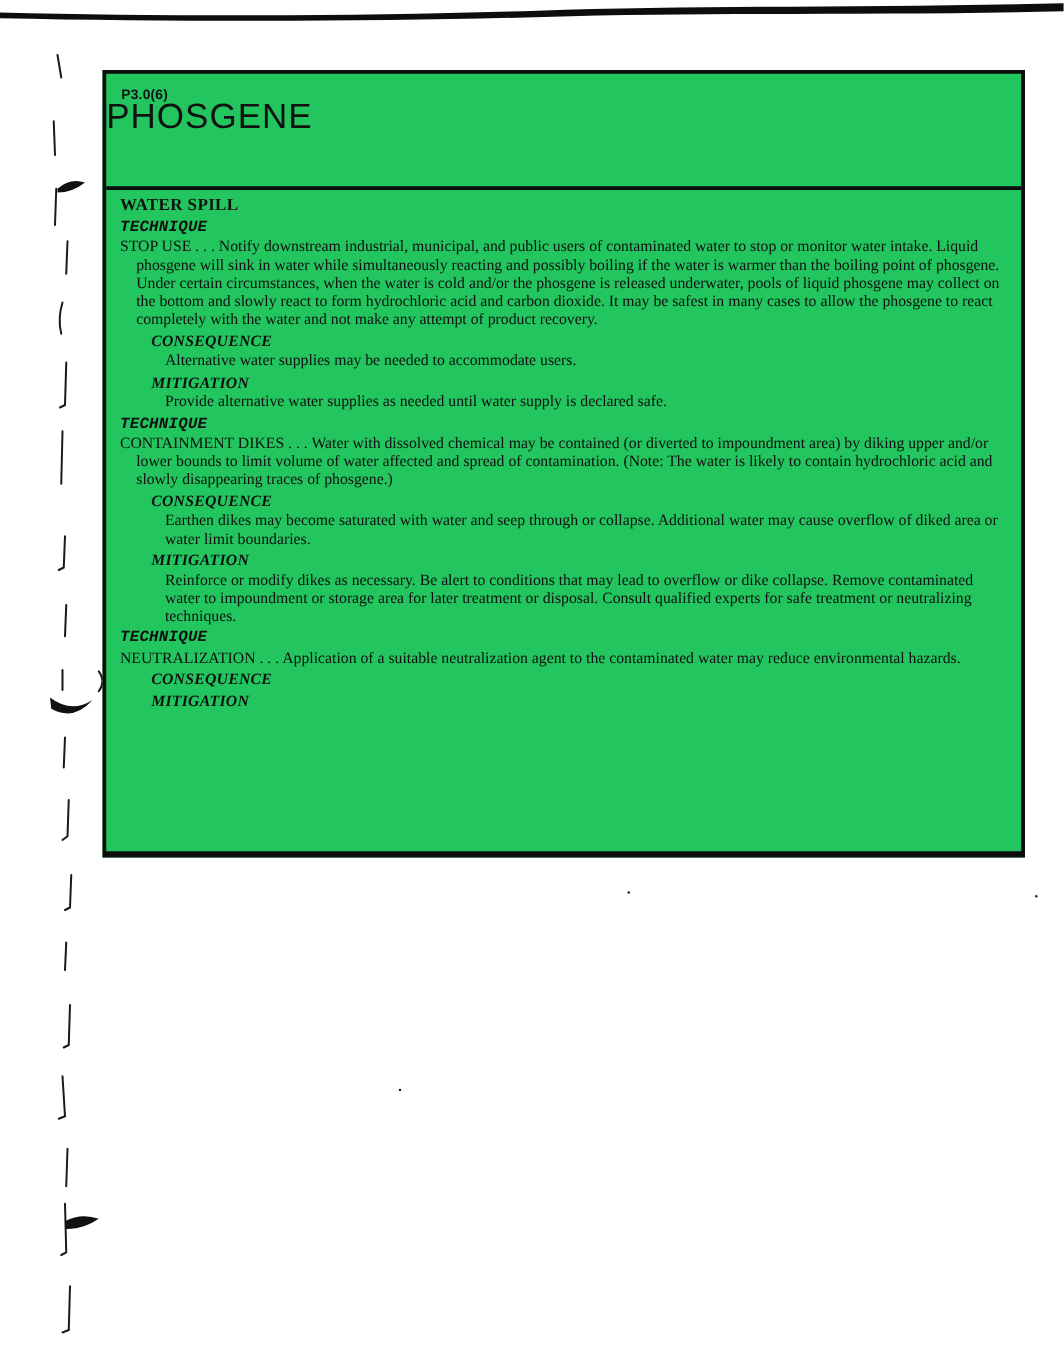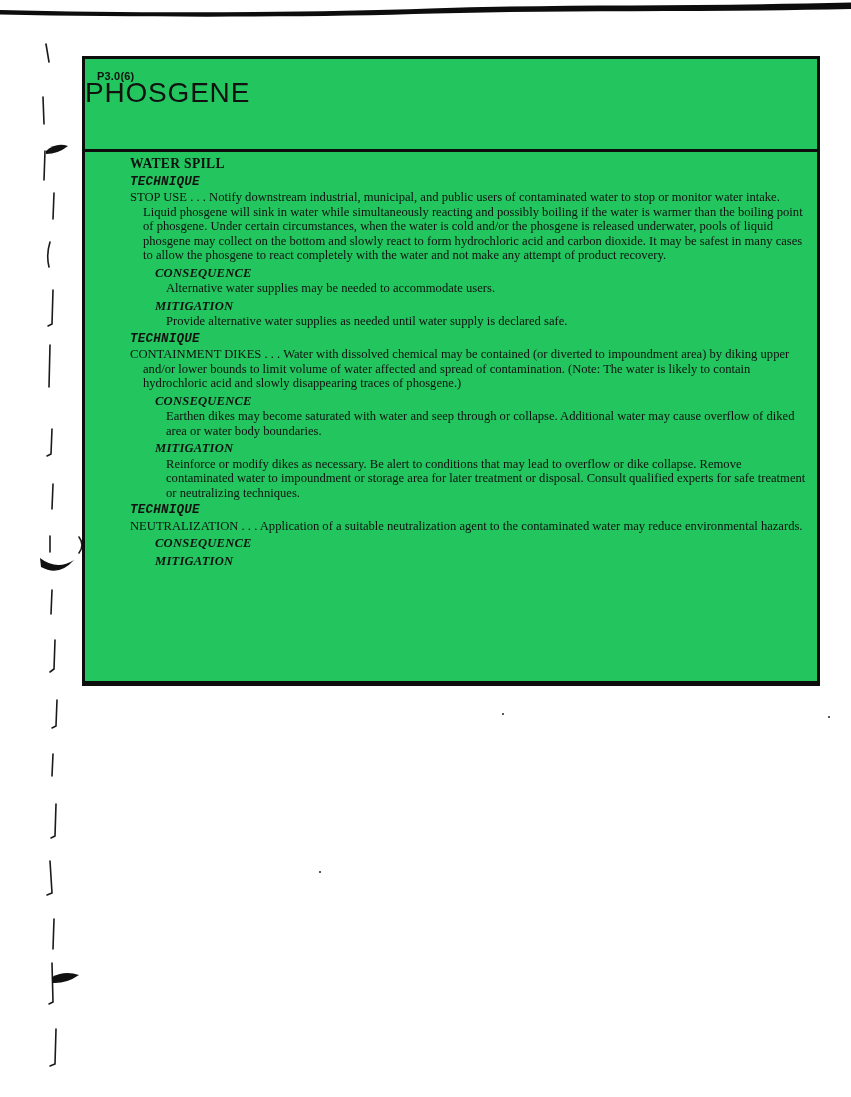--- a/index.html
+++ b/index.html
@@ -34,22 +34,22 @@
   }
   .doc-title {
     text-align:left; padding-top:18px;
     font-size:28px; font-weight:normal; letter-spacing:0.8px;
   }
   .doc-subtitle {
     text-align:center; padding-top:5px;
     font-size:20px; font-weight:normal; letter-spacing:0.3px;
   }
   .doc-content {
-    padding:5px 8px 0 21px;
-    font-size:12.6px; line-height:14.5px;margin-left:24px;
+    padding:5px 8px 0 11px;
+    font-size:12.6px; line-height:14.5px;
   }
   .section-heading {
     font-size:13.6px; font-weight:bold; letter-spacing:0.3px;
     margin-bottom:3px;
   }
   .t-label {
     font-weight:bold; font-style:italic;
     margin-top:3px; margin-bottom:1px; letter-spacing:0.2px;font-family:Liberation Mono, monospace;
   }
   .t-desc {
@@ -120,21 +120,21 @@
       <div class="c-label">CONSEQUENCE</div>
       <div class="c-body">Alternative water supplies may be needed to accommodate users.</div>
       <div class="c-label">MITIGATION</div>
       <div class="c-body">Provide alternative water supplies as needed until water supply is declared safe.</div>
     </div>
 
     <div>
       <div class="t-label">TECHNIQUE</div>
       <div class="t-desc">CONTAINMENT DIKES . . . Water with dissolved chemical may be contained (or diverted to impoundment area) by diking upper and/or lower bounds to limit volume of water affected and spread of contamination. (Note: The water is likely to contain hydrochloric acid and slowly disappearing traces of phosgene.)</div>
       <div class="c-label">CONSEQUENCE</div>
-      <div class="c-body">Earthen dikes may become saturated with water and seep through or collapse. Additional water may cause overflow of diked area or water body boundaries.</div>
+      <div class="c-body">Earthen dikes may become saturated with water and seep through or collapse. Additional water may cause overflow of diked area or water limit boundaries.</div>
       <div class="c-label">MITIGATION</div>
       <div class="c-body">Reinforce or modify dikes as necessary. Be alert to conditions that may lead to overflow or dike collapse. Remove contaminated water to impoundment or storage area for later treatment or disposal. Consult qualified experts for safe treatment or neutralizing techniques.</div>
     </div>
 
     <div>
       <div class="t-label">TECHNIQUE</div>
       <div class="t-desc">NEUTRALIZATION . . . Application of a suitable neutralization agent to the contaminated water may reduce environmental hazards.</div>
       <div class="c-label">CONSEQUENCE</div>
       <div class="c-label">MITIGATION</div>
     </div>

